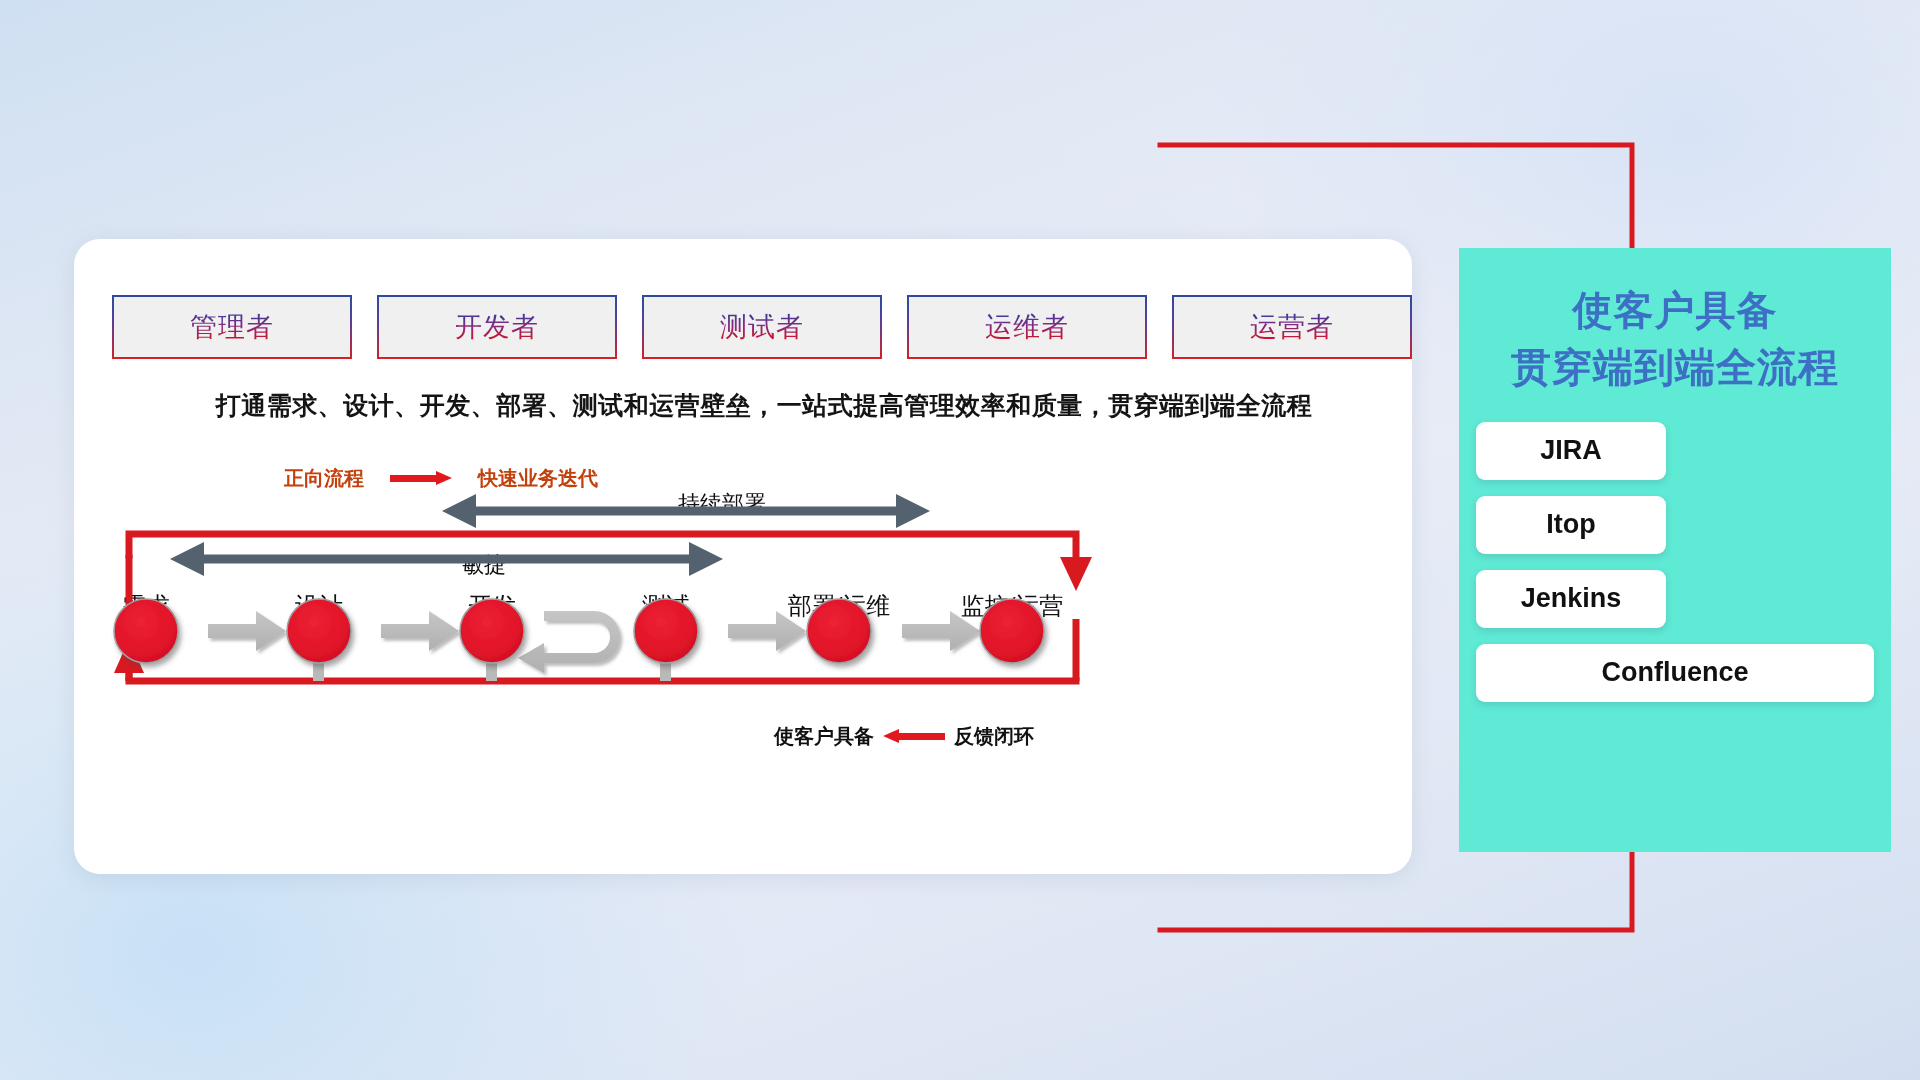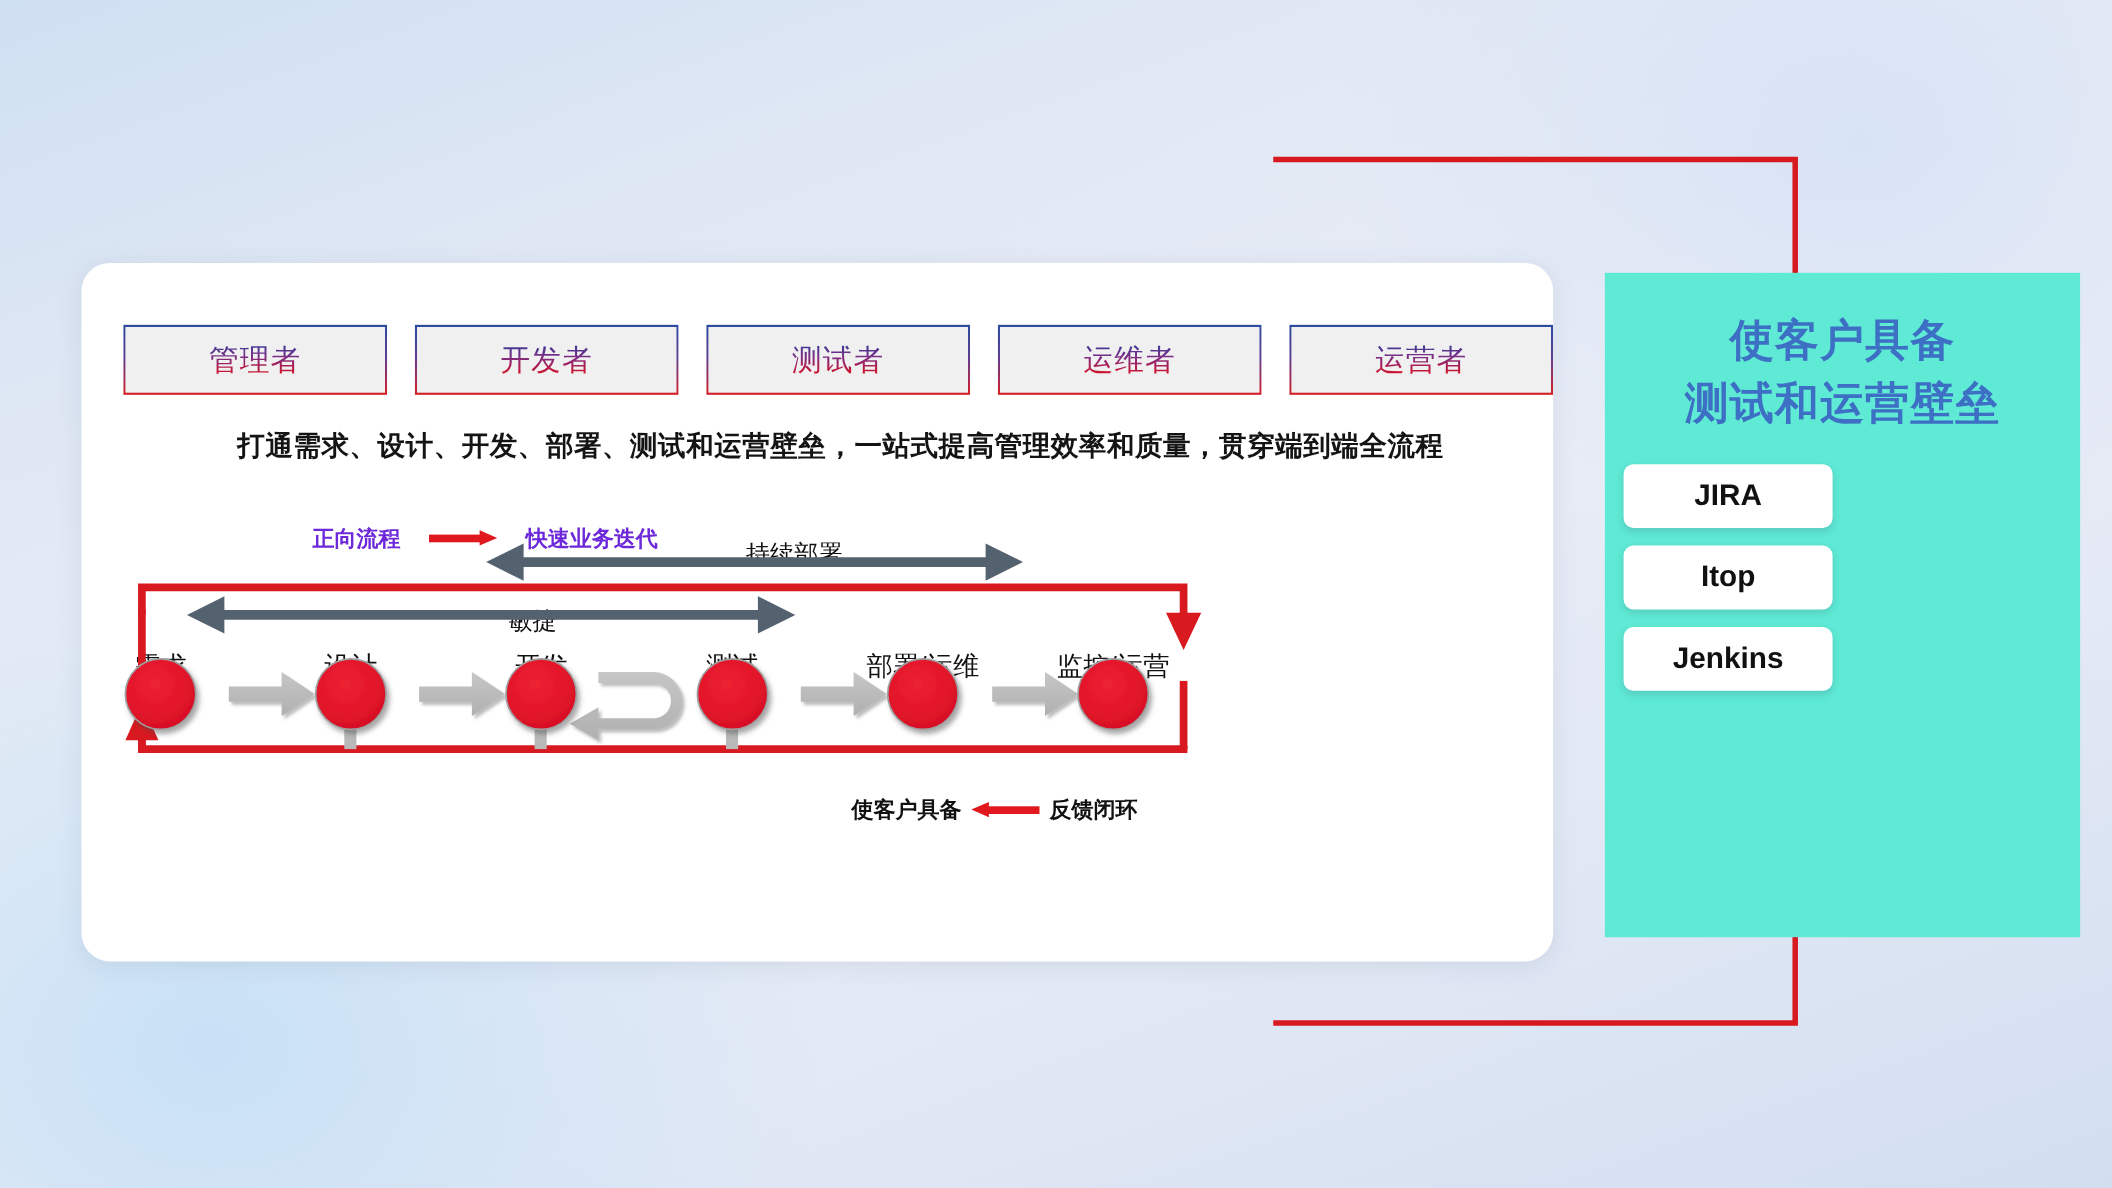--- a/index.html
+++ b/index.html
@@ -75,23 +75,23 @@
     text-align: center;
     font-size: 25px;
     font-weight: bold;
     color: #141414;
     letter-spacing: 0.5px;
   }
 
   
   .legend-forward {
     position: absolute;
-    left: 210px; top: 237px;
+    left: 210px; top: 226px;
     display: flex; align-items: center; gap: 26px;
-    font-size: 20px; font-weight: bold; color: #6d28d9;
+    font-size: 20px; font-weight: bold; color: #c2410c;
   }
   .legend-feedback {
     position: absolute;
     left: 700px; top: 484px;
     display: flex; align-items: center; gap: 9px;
     font-size: 20px; font-weight: bold; color: #111;
   }
   .red-arrow-r, .red-arrow-l {
     width: 62px; height: 15px; position: relative;
   }
@@ -303,26 +303,29 @@
       <circle cx="592" cy="392" r="32" fill="url(#nodeFill)" stroke="#9e9e9e" stroke-width="1.5"></circle>
       <circle cx="765" cy="392" r="32" fill="url(#nodeFill)" stroke="#9e9e9e" stroke-width="1.5"></circle>
       <circle cx="938" cy="392" r="32" fill="url(#nodeFill)" stroke="#9e9e9e" stroke-width="1.5"></circle>
     </g>
   </svg>
 </div>
 
 <div class="side-panel">
   <div class="panel-title">
     <div>使客户具备</div>
-    <div>测试和运营壁垒</div>
+    <div>贯穿端到端全流程</div>
   </div>
   <div class="tools-grid">
     <div class="tool-chip">
       <span>JIRA</span>
     </div>
     <div class="tool-chip">
       <span>Itop</span>
     </div>
     <div class="tool-chip">
       <span>Jenkins</span>
     </div>
+    <div class="tool-chip wide">
+      <span>Confluence</span>
+    </div>
   </div>
 </div>
 
 </body></html>

